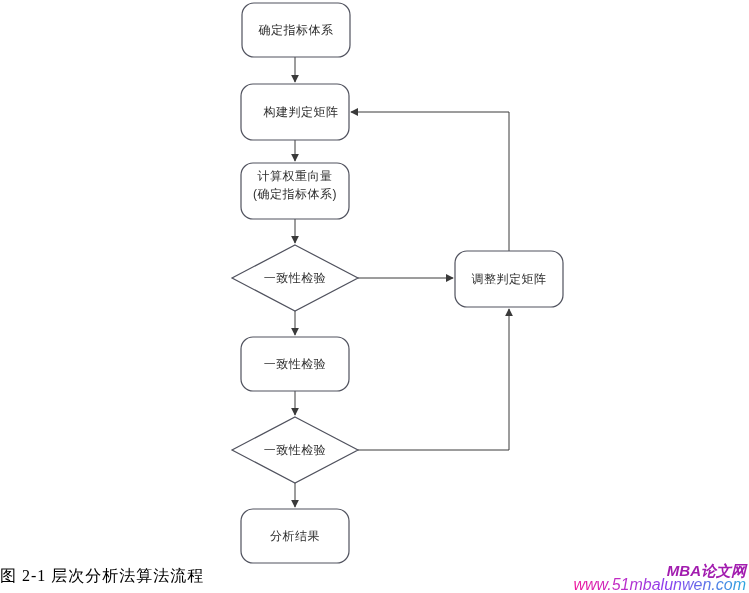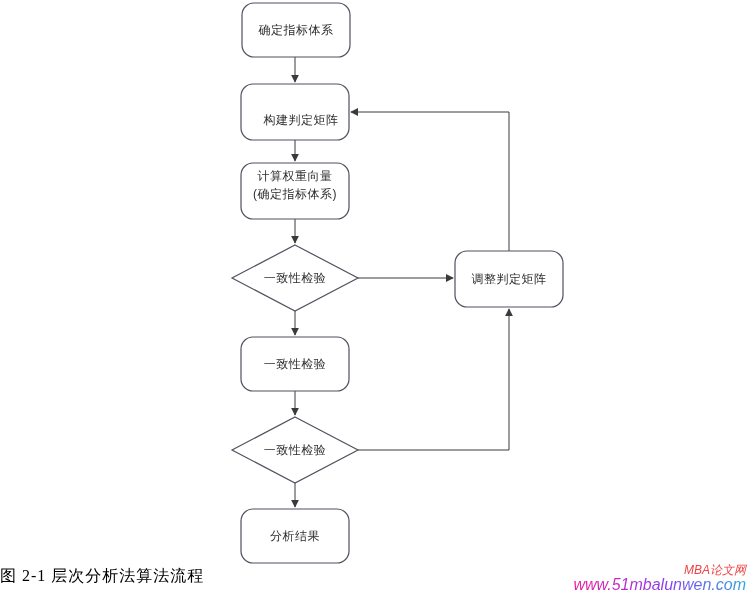--- a/index.html
+++ b/index.html
@@ -53,24 +53,24 @@
     color: #000000;
     letter-spacing: 1px;
   }
   .watermark {
     position: absolute;
     right: 3px;
     bottom: 2px;
     text-align: right;
   }
   .watermark-title {
-    font-size: 12px;
-    font-weight: normal;
+    font-size: 15px;
+    font-weight: bold;
     font-style: italic;
-    color: #ef4444;
+    color: #a21caf;
     line-height: 15px;
   }
   .watermark-url {
     font-size: 16px;
     font-style: italic;
     line-height: 13px;
     color: #b13bd4;
   }
   @supports ((-webkit-background-clip: text) or (background-clip: text)) {
     .watermark-url {
@@ -108,21 +108,21 @@
     <rect class="node-shape" x="241" y="163" width="108" height="56" rx="12" ry="12"></rect>
     <polygon class="node-shape" points="295,245 358,278 295,311 232,278"></polygon>
     <rect class="node-shape" x="241" y="337" width="108" height="54" rx="12" ry="12"></rect>
     <polygon class="node-shape" points="295,417 358,450 295,483 232,450"></polygon>
     <rect class="node-shape" x="241" y="509" width="108" height="54" rx="12" ry="12"></rect>
     <rect class="node-shape" x="455" y="251" width="108" height="56" rx="12" ry="12"></rect>
   </svg>
 
   <div class="node-label" style="left:242px; top:3px; width:108px; height:54px;">确定指标体系</div>
 
-  <div class="node-label" style="left:241px; top:84px; width:120px; height:56px;margin-top:8px;">构建判定矩阵</div>
+  <div class="node-label" style="left:241px; top:84px; width:120px; height:56px;">构建判定矩阵</div>
 
   <div class="node-label" style="left:241px; top:163px; width:108px; height:44px;">
     <span>计算权重向量</span>
     <span>(确定指标体系)</span>
   </div>
 
   <div class="node-label" style="left:233px; top:262px; width:124px; height:32px;">一致性检验</div>
 
   <div class="node-label" style="left:241px; top:337px; width:108px; height:54px;">一致性检验</div>
 

